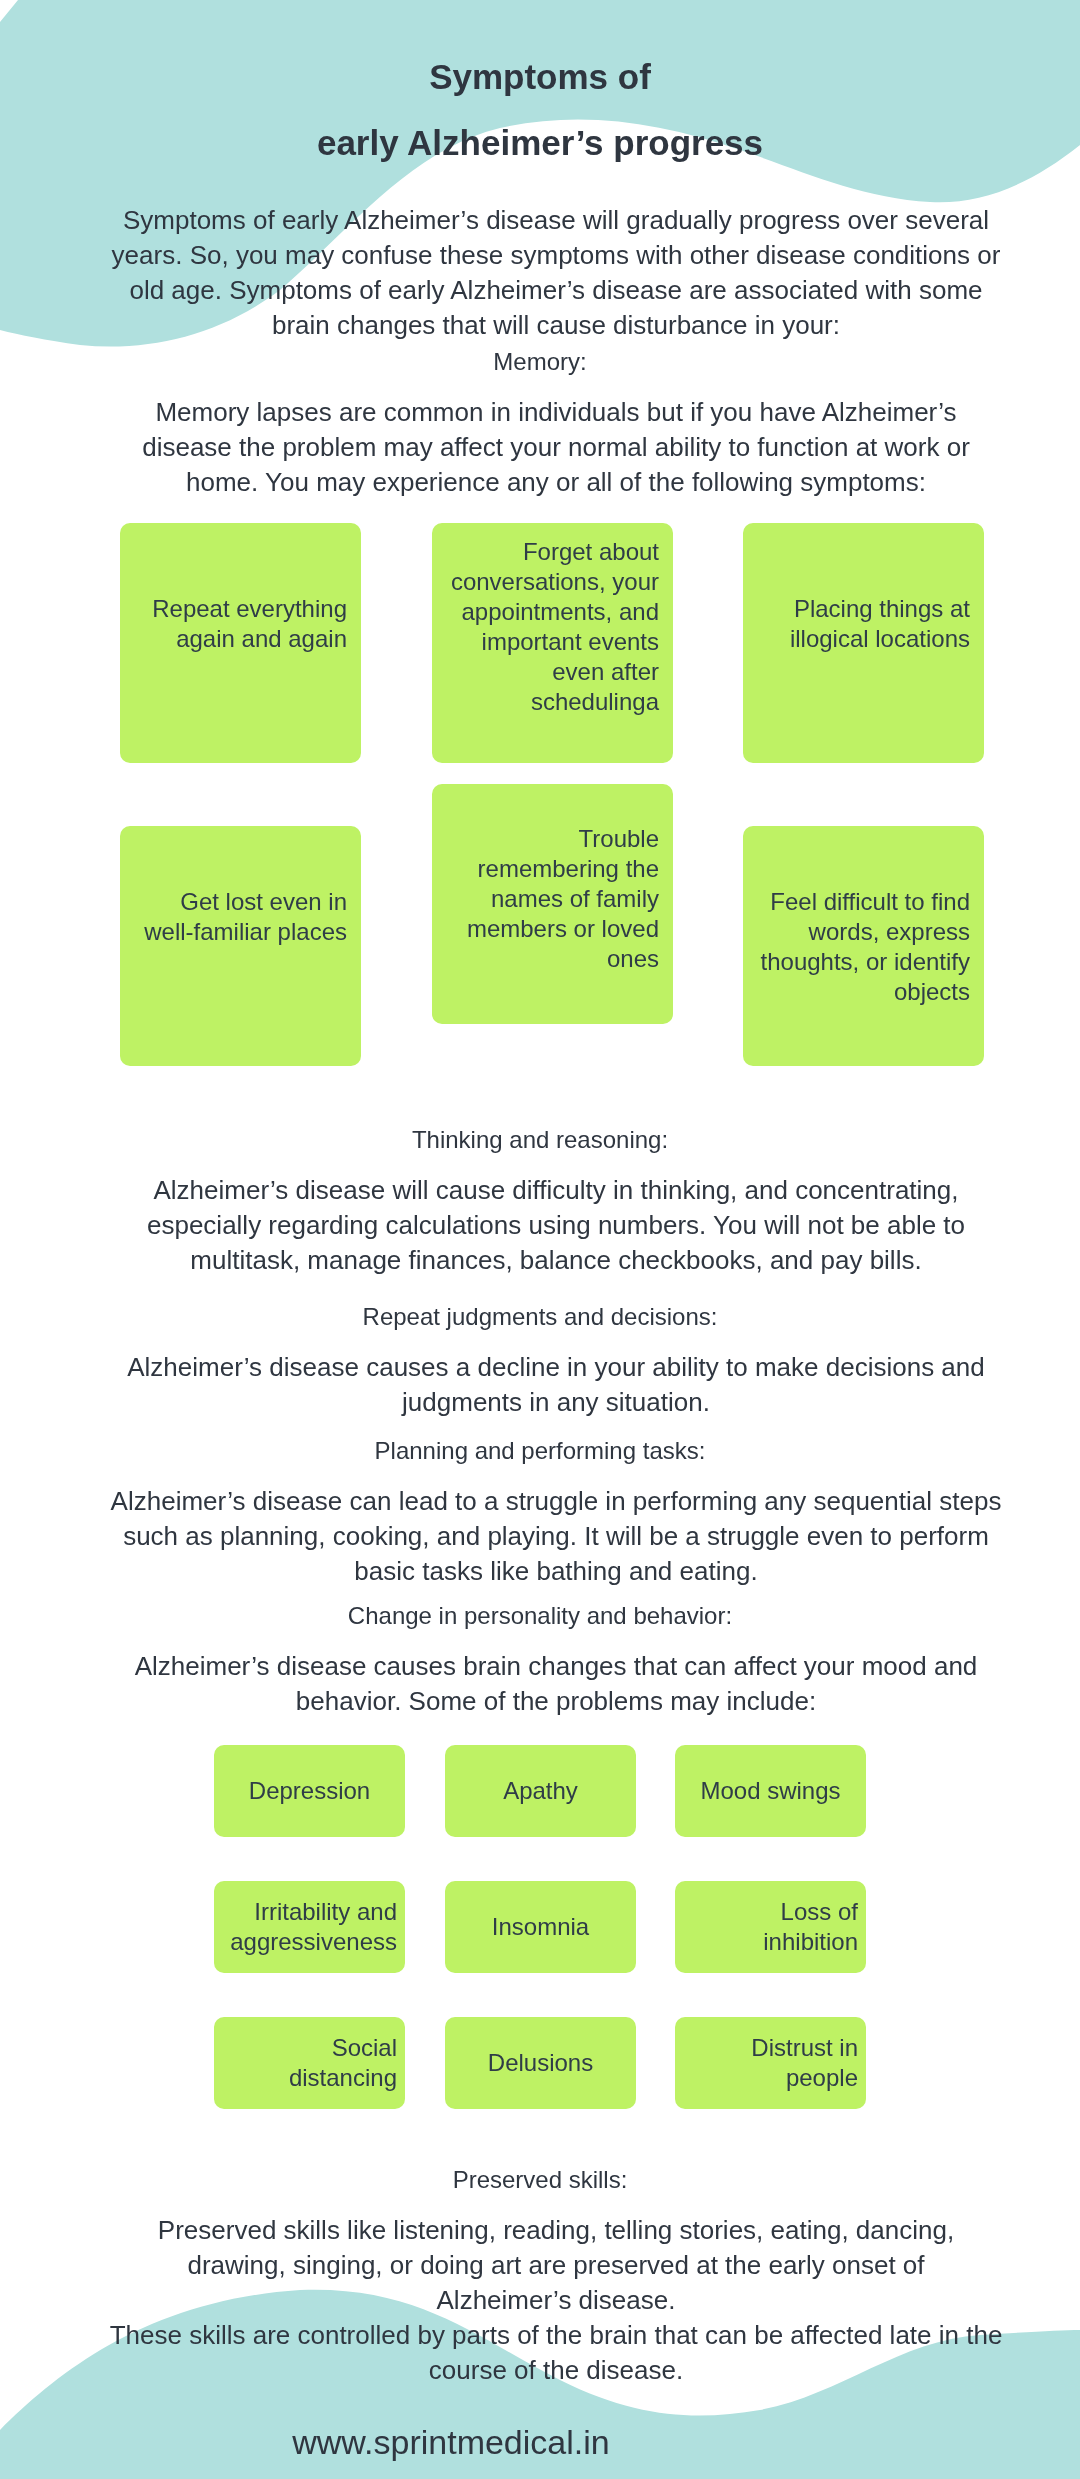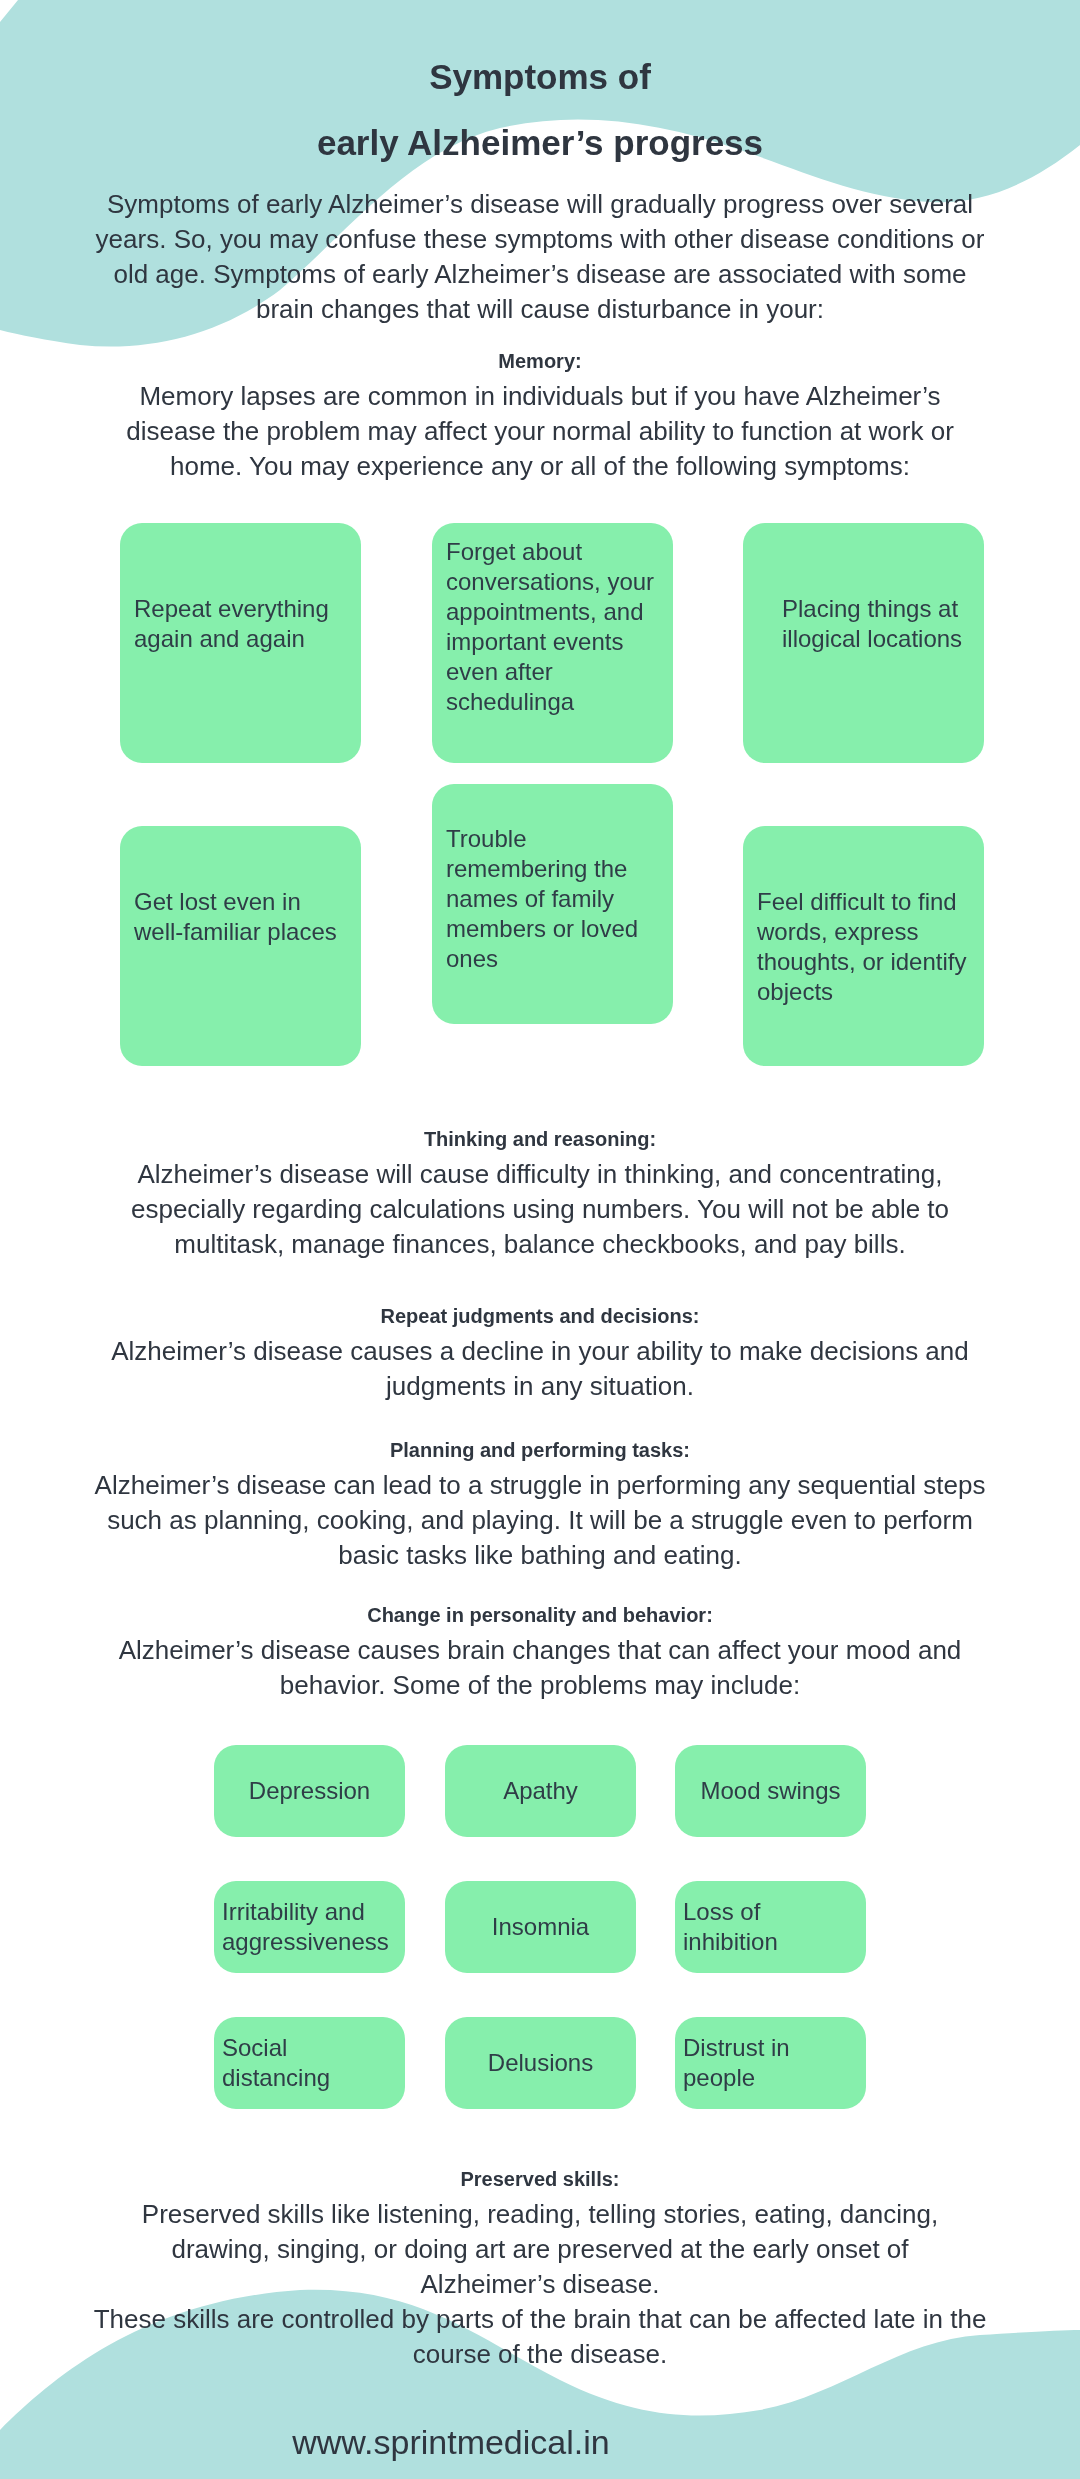--- a/index.html
+++ b/index.html
@@ -39,41 +39,41 @@
     }
     .title.l1 { top: 45px; }
     .title.l2 { top: 111px; }
 
     .para {
       position: absolute;
       text-align: center;
       font-size: 26px;
       line-height: 35px;
       color: #2f3640;
-      margin: 0;
+      margin: 16px;
     }
     .heading {
       position: absolute;
       left: 0; width: 1080px;
       text-align: center;
-      font-weight: bold;
-      font-size: 20px;
+      font-weight: normal;
+      font-size: 24px;
       line-height: 35px;
       color: #2f3640;
       margin: 0;
     }
 
     .card {
       position: absolute;
-      background: #86efac;
-      border-radius: 22px;
+      background: #bef264;
+      border-radius: 10px;
       display: flex;
       align-items: center;
       justify-content: center;
-      text-align: left;
+      text-align: right;
       color: #2f3d47;
       box-sizing: border-box;
     }
     .card.big {
       width: 241px; height: 240px;
       font-size: 24px; line-height: 30px;
       padding: 0 14px;
       align-items: flex-start;
     }
     .card.small {

